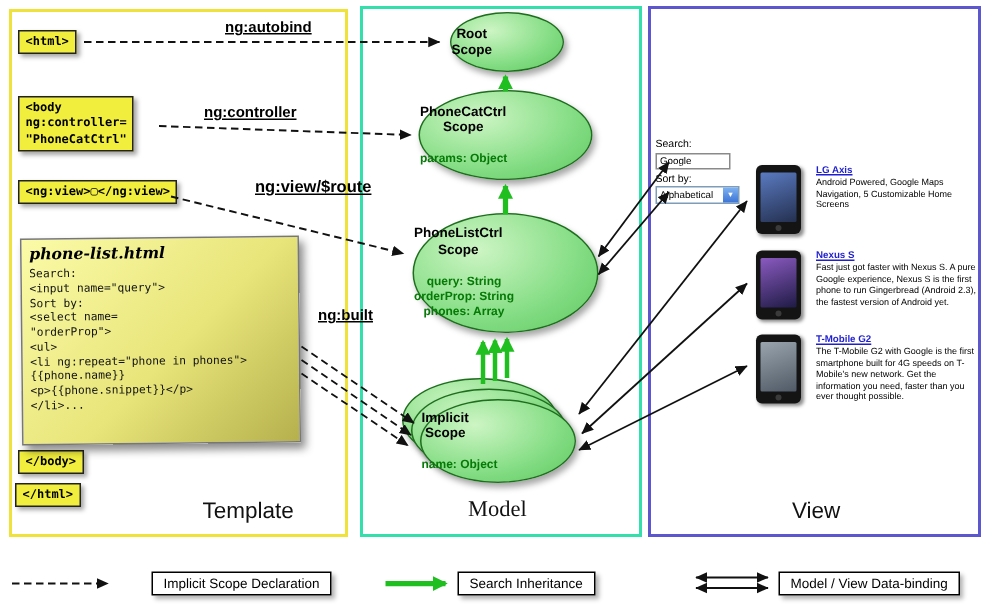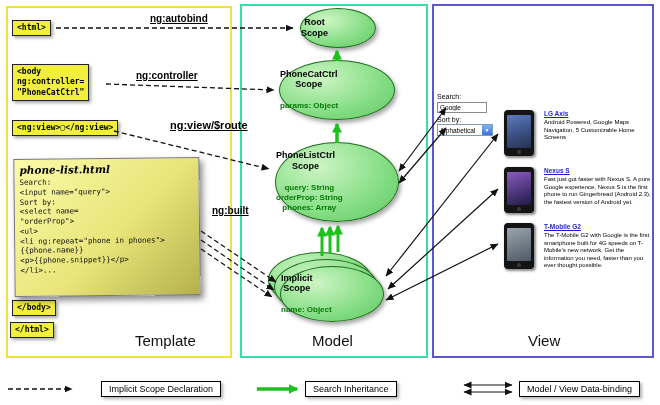--- a/index.html
+++ b/index.html
@@ -62,21 +62,21 @@
 </head>
 <body>
 
 <div class="canvas">
 
   <div class="panel template-panel"></div>
   <div class="panel model-panel"></div>
   <div class="panel view-panel"></div>
 
   <div class="plabel" style="left:88px; top:332px;margin-left:47px;">Template</div>
-  <div class="plabel" style="left:312px; top:332px;">Model</div>
+  <div class="plabel" style="left:312px; top:332px;font-family:Liberation Serif, serif;">Model</div>
   <div class="plabel" style="left:528px; top:332px;">View</div>
 
   <div class="ybox" style="left:12px; top:20px;">&lt;html&gt;</div>
   <div class="ybox" style="left:12px; top:64px;">&lt;body
 ng:controller=
 "PhoneCatCtrl"</div>
   <div class="ybox" style="left:12px; top:120px;">&lt;ng:view&gt;▢&lt;/ng:view&gt;</div>
   <div class="ybox" style="left:12px; top:300px;">&lt;/body&gt;</div>
   <div class="ybox" style="left:10px; top:322px;text-align:right;">&lt;/html&gt;</div>
 

